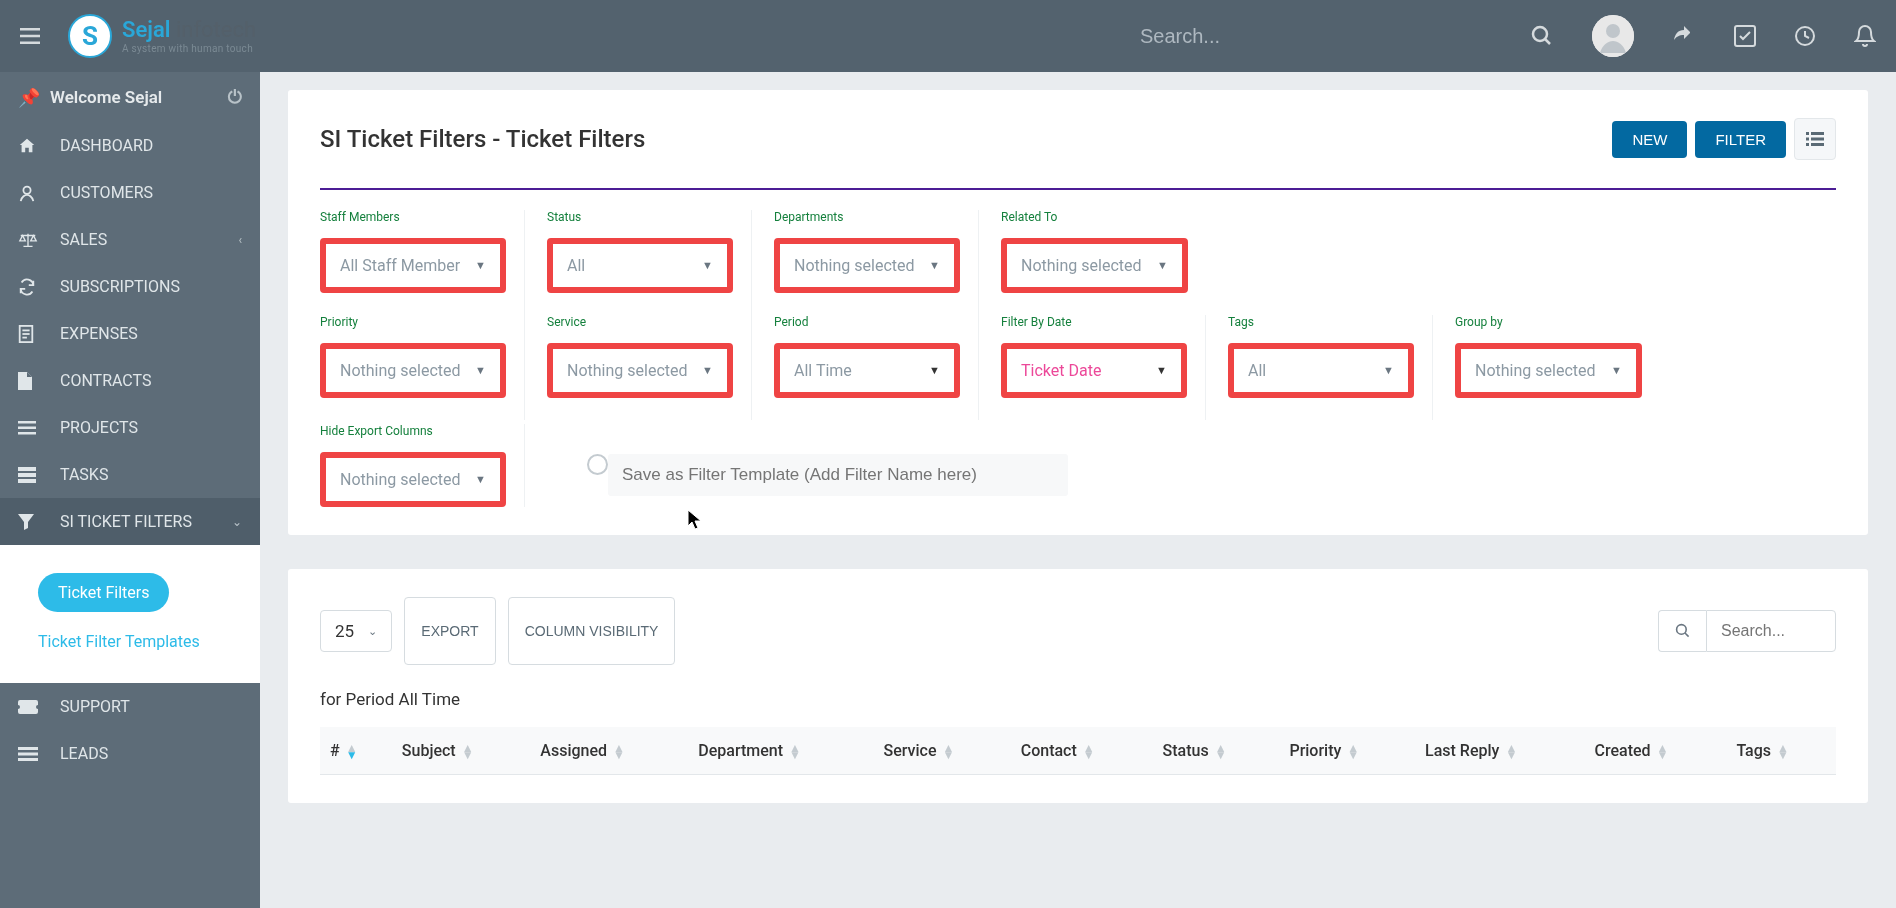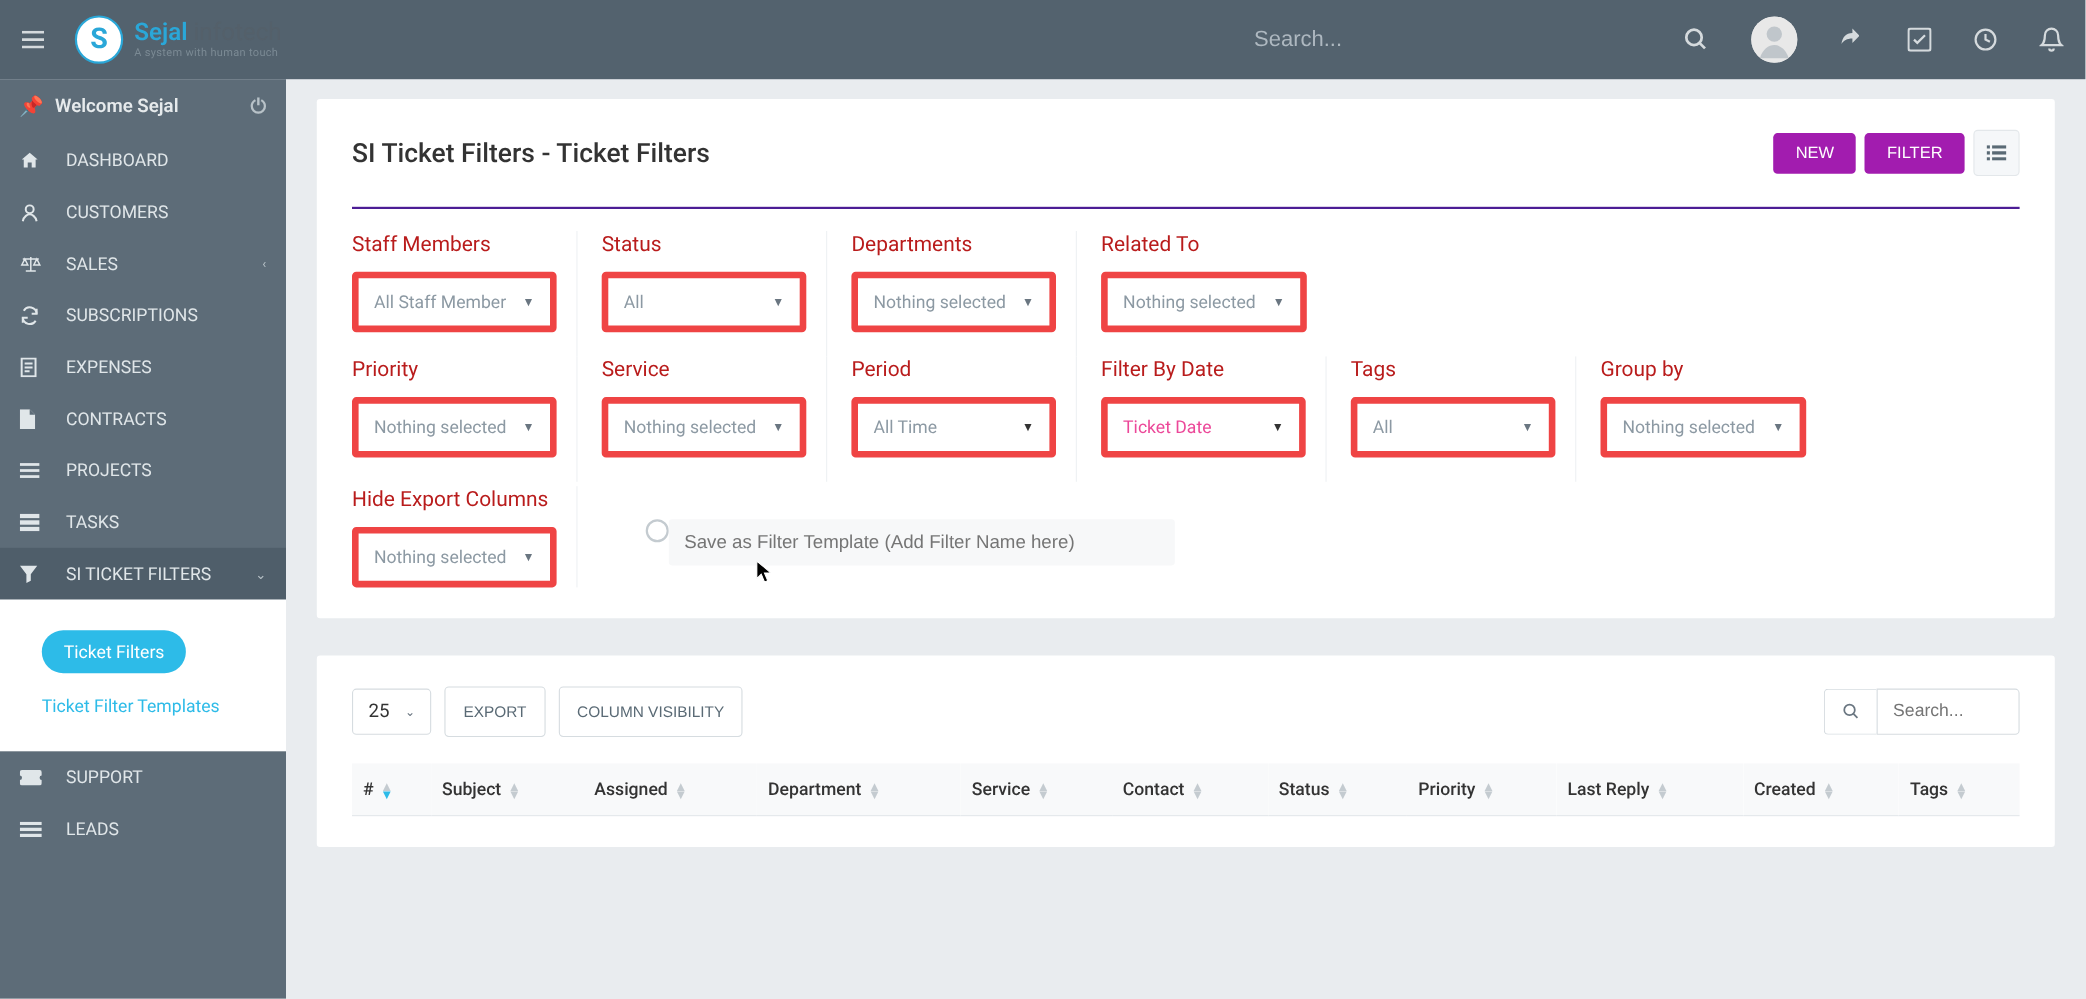--- a/index.html
+++ b/index.html
@@ -32,28 +32,28 @@
 .sidebar-sub-item.selected span { background: #2dbbe8; color: #fff; padding: 10px 20px; border-radius: 22px; display: inline-block; }
 .sidebar-sub-item.link { color: #2dbbe8; }
 .icon { display: inline-block; width: 22px; text-align: center; font-size: 18px; }
 
 .main { flex: 1; padding: 18px 28px; overflow-y: auto; }
 .panel { background: #fff; border-radius: 3px; padding: 28px 32px; margin-bottom: 34px; }
 .panel-head { display: flex; align-items: center; margin-bottom: 20px; padding-bottom: 28px; border-bottom: 2px solid #4c1d95; }
 .panel-title { font-size: 24px; color: #333; font-weight: 500; }
 .panel-actions { margin-left: auto; display: flex; gap: 8px; align-items: center; }
 .btn { padding: 10px 20px; border-radius: 4px; border: none; font-size: 15px; cursor: pointer; font-weight: 500; }
-.btn-primary { background: #a21caf; color: #fff; }
+.btn-primary { background: #0369a1; color: #fff; }
 .btn-icon { background: #f5f7f9; border: 1px solid #e3e7ea; color: #5a6a75; width: 42px; height: 42px; display: flex; align-items: center; justify-content: center; border-radius: 4px; }
-.btn-outline { background: #fff; border: 1px solid #d6dce0; color: #5a6a75; padding: 14px 16px; border-radius: 4px; cursor: pointer; font-size: 14px; }
+.btn-outline { background: #fff; border: 1px solid #d6dce0; color: #5a6a75; padding: 25px 16px; border-radius: 4px; cursor: pointer; font-size: 14px; }
 
 .filters-grid { display: flex; flex-wrap: wrap; gap: 0; }
 .filter-col { padding: 0 18px 22px 0; border-right: 1px solid #eef1f3; margin-right: 22px; width: 205px; }
 .filter-col:last-child { border-right: none; }
-.filter-label { font-size: 19px; color: #b91c1c; margin-bottom: 14px; display: block; }
+.filter-label { font-size: 12px; color: #15803d; margin-bottom: 14px; display: block; }
 .select-btn { width: 100%; border: 6px solid #ef4444; background: #fff; border-radius: 4px; padding: 12px 14px; display: flex; align-items: center; justify-content: space-between; cursor: pointer; font-size: 16px; color: #8c99a3; }
 .select-btn .caret { font-size: 11px; color: #6a7681; margin-left: 6px; }
 .select-btn.dark-caret .caret { color: #333; }
 
 .row2 .filter-col { border-right: 1px solid #eef1f3; }
 
 .save-row { display: flex; gap: 40px; align-items: flex-start; padding-top: 4px; }
 .save-template { display: flex; align-items: flex-start; padding-top: 30px; }
 .radio-circle { width: 21px; height: 21px; border: 2px solid #c4cbd0; border-radius: 50%; }
 .save-input { border: none; background: #f7f8f9; padding: 11px 14px; width: 460px; font-size: 17px; color: #8c99a3; outline: none; border-radius: 3px; }
@@ -373,20 +373,21 @@
         <div class="table-search-wrap">
           <div class="table-search-icon">
               <svg width="16" height="16" viewBox="0 0 20 20" fill="none" stroke="#6a7681" stroke-width="2">
                 <circle cx="8" cy="8" r="6"></circle>
                 <line x1="17" y1="17" x2="12.5" y2="12.5"></line>
               </svg>
             </div>
           <input class="table-search" placeholder="Search..." style="">
         </div>
       </div>
+      <div class="period-text">for Period All Time</div>
       <table class="table">
         <thead>
           <tr>
             <th><span>#</span><span class="sort-icons">
                   <span>▲</span>
                   <span class="active">▼</span>
                 </span></th>
             <th><span>Subject</span><span class="sort-icons">
                   <span>▲</span>
                   <span>▼</span>

